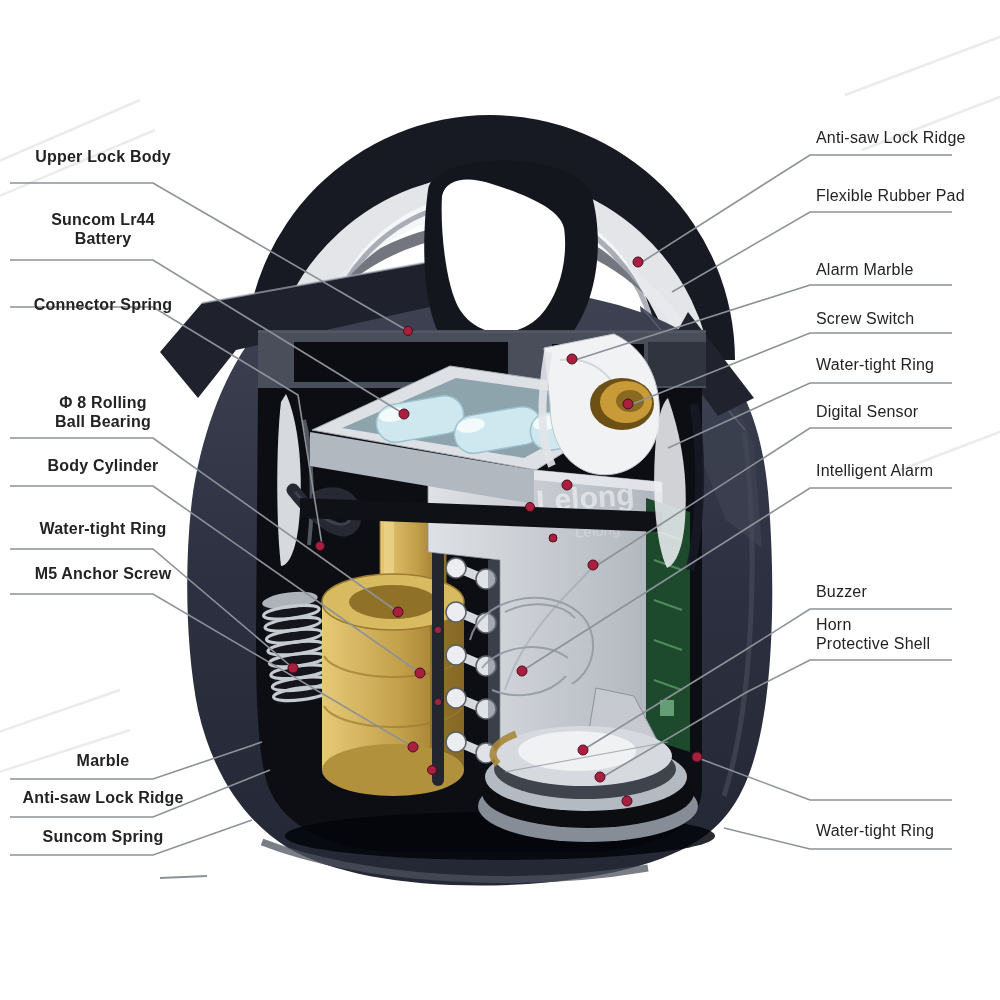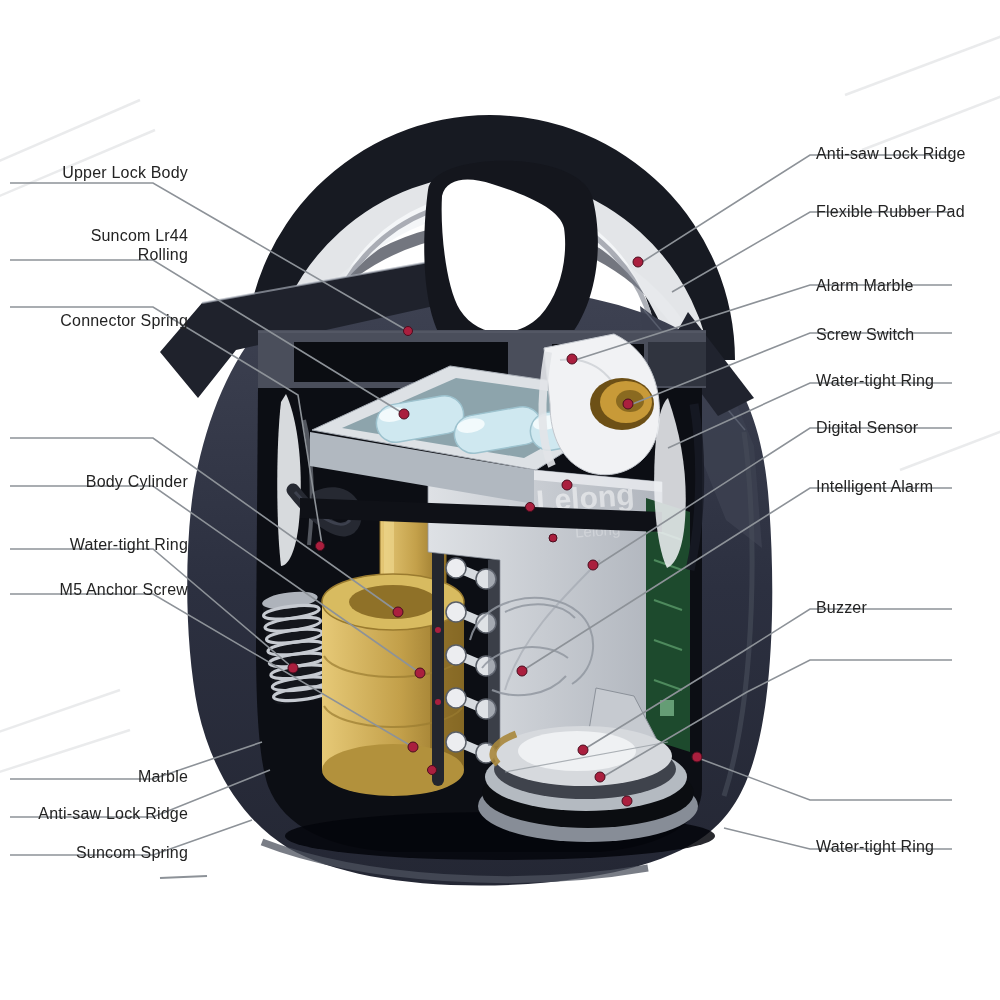--- a/index.html
+++ b/index.html
@@ -1,21 +1,21 @@
 <!DOCTYPE html>
 <html><head>
 <meta charset="utf-8">
 <style>
   html,body{margin:0;padding:0;background:#ffffff;}
   .stage{position:relative;width:1000px;height:1000px;background:#ffffff;overflow:hidden;
          font-family:"Liberation Sans", sans-serif;}
   .stage svg{position:absolute;left:0;top:0;}
   .label{position:absolute;font-size:16px;line-height:1.18;color:#232323;
-         white-space:pre-line;letter-spacing:.2px;margin-top:16px;}
-  .label.left{left:18px;width:170px;text-align:right;}
+         white-space:pre-line;letter-spacing:.2px;}
+  .label.left{left:18px;width:170px;text-align:center;font-weight:bold;}
   .label.right{left:816px;width:175px;text-align:left;}
   .wm{font-weight:bold;}
 </style>
 </head>
 <body>
 
 <div class="stage">
 
 <svg width="1000" height="1000" viewBox="0 0 1000 1000">
   <defs>
@@ -267,31 +267,35 @@
     <circle cx="432" cy="770" r="4.5"></circle>
     <circle cx="583" cy="750" r="5"></circle>
     <circle cx="600" cy="777" r="5"></circle>
     <circle cx="627" cy="801" r="5"></circle>
     <circle cx="697" cy="757" r="5"></circle>
   </g>
 </svg>
 
   <div class="label left" style="top:148px">Upper Lock Body</div>
   <div class="label left" style="top:211px">Suncom Lr44
-Rolling</div>
+Battery</div>
   <div class="label left" style="top:296px">Connector Spring</div>
+  <div class="label left" style="top:394px">Φ 8 Rolling
+Ball Bearing</div>
   <div class="label left" style="top:457px">Body Cylinder</div>
   <div class="label left" style="top:520px">Water-tight Ring</div>
   <div class="label left" style="top:565px">M5 Anchor Screw</div>
   <div class="label left" style="top:752px">Marble</div>
   <div class="label left" style="top:789px">Anti-saw Lock Ridge</div>
   <div class="label left" style="top:828px">Suncom Spring</div>
 
   <div class="label right" style="top:129px">Anti-saw Lock Ridge</div>
   <div class="label right" style="top:187px">Flexible Rubber Pad</div>
   <div class="label right" style="top:261px">Alarm Marble</div>
   <div class="label right" style="top:310px">Screw Switch</div>
   <div class="label right" style="top:356px">Water-tight Ring</div>
   <div class="label right" style="top:403px">Digital Sensor</div>
   <div class="label right" style="top:462px">Intelligent Alarm</div>
   <div class="label right" style="top:583px">Buzzer</div>
+  <div class="label right" style="top:616px">Horn
+Protective Shell</div>
   <div class="label right" style="top:822px">Water-tight Ring</div>
 </div>
 
 </body></html>

